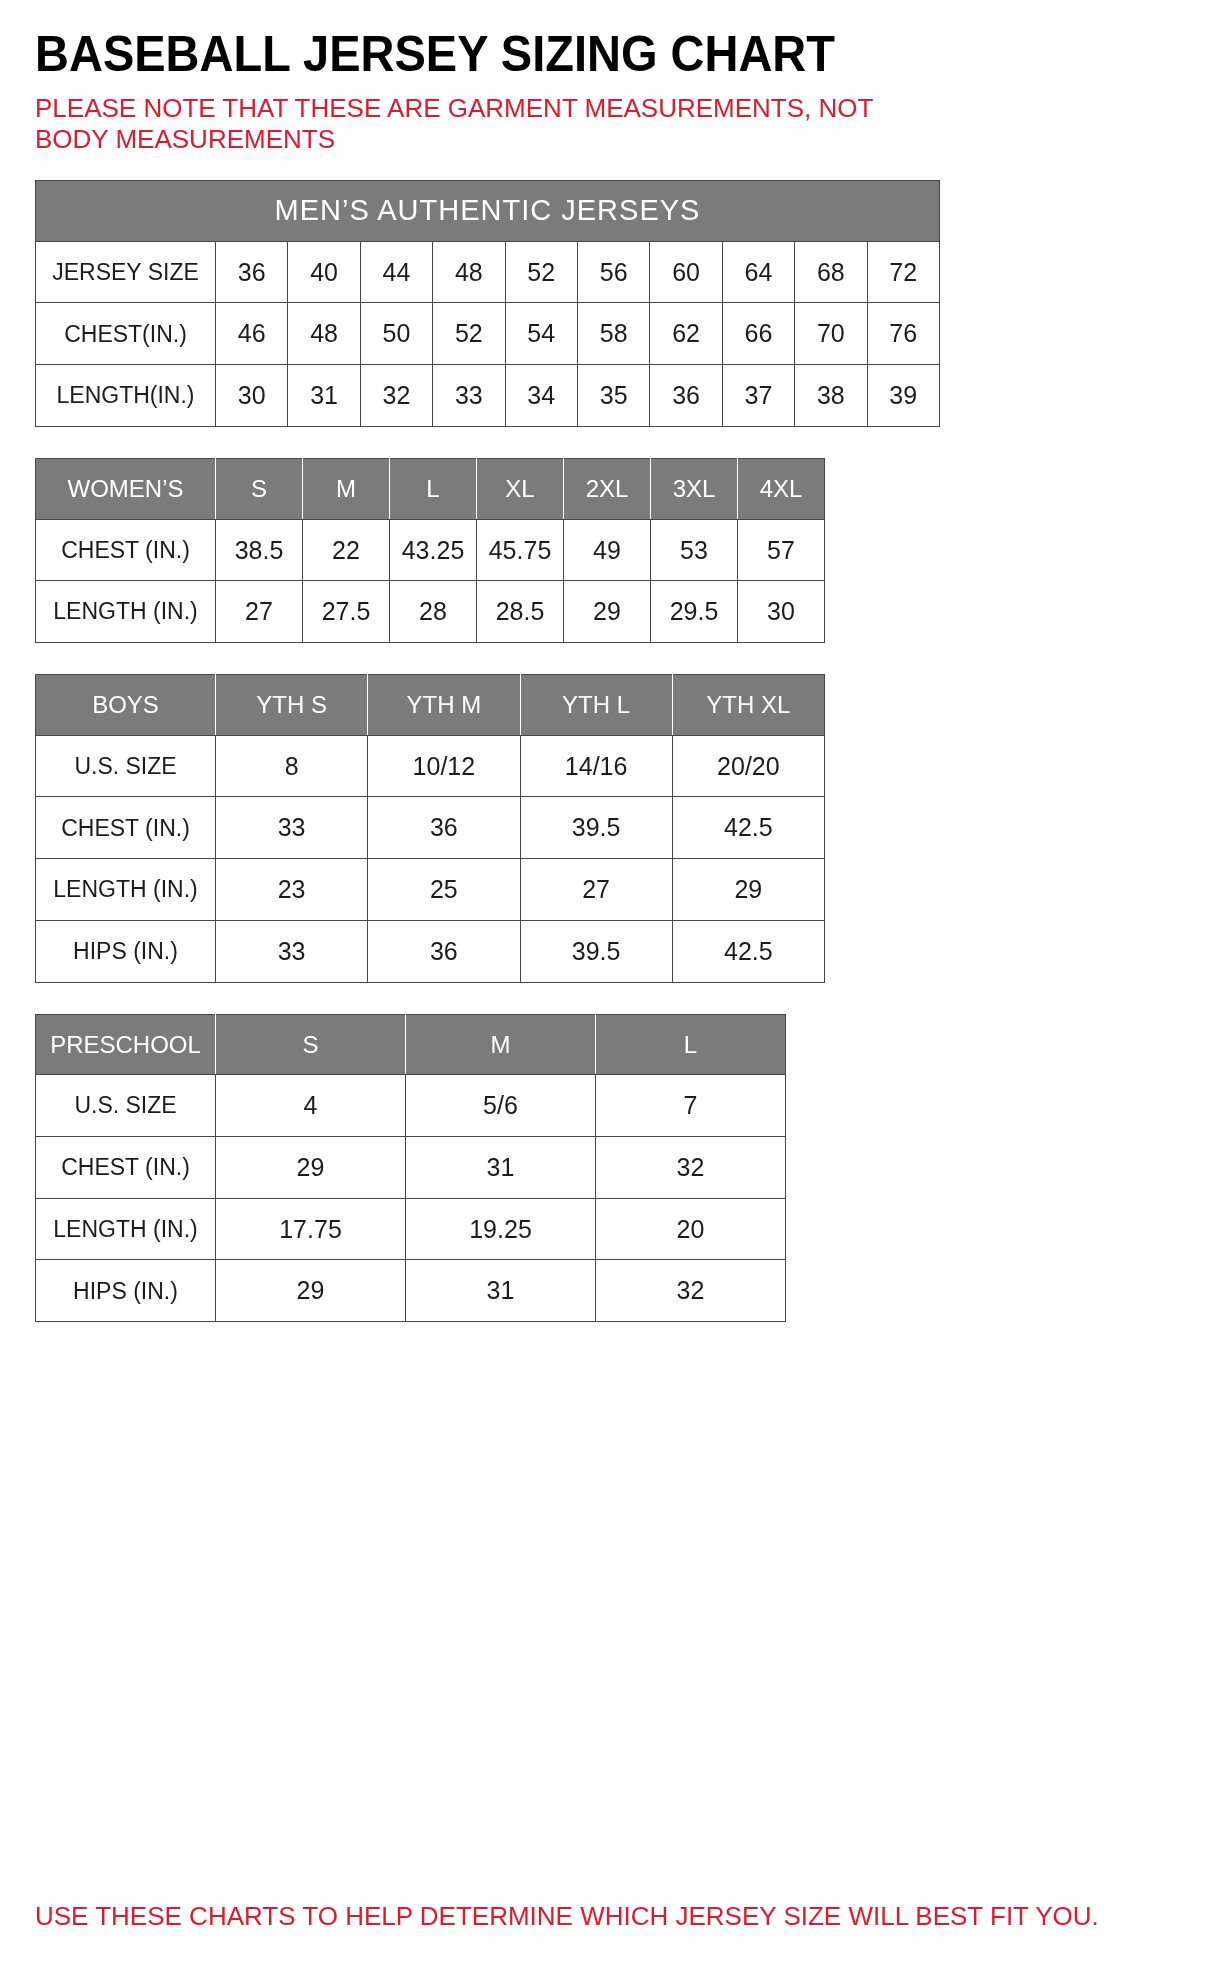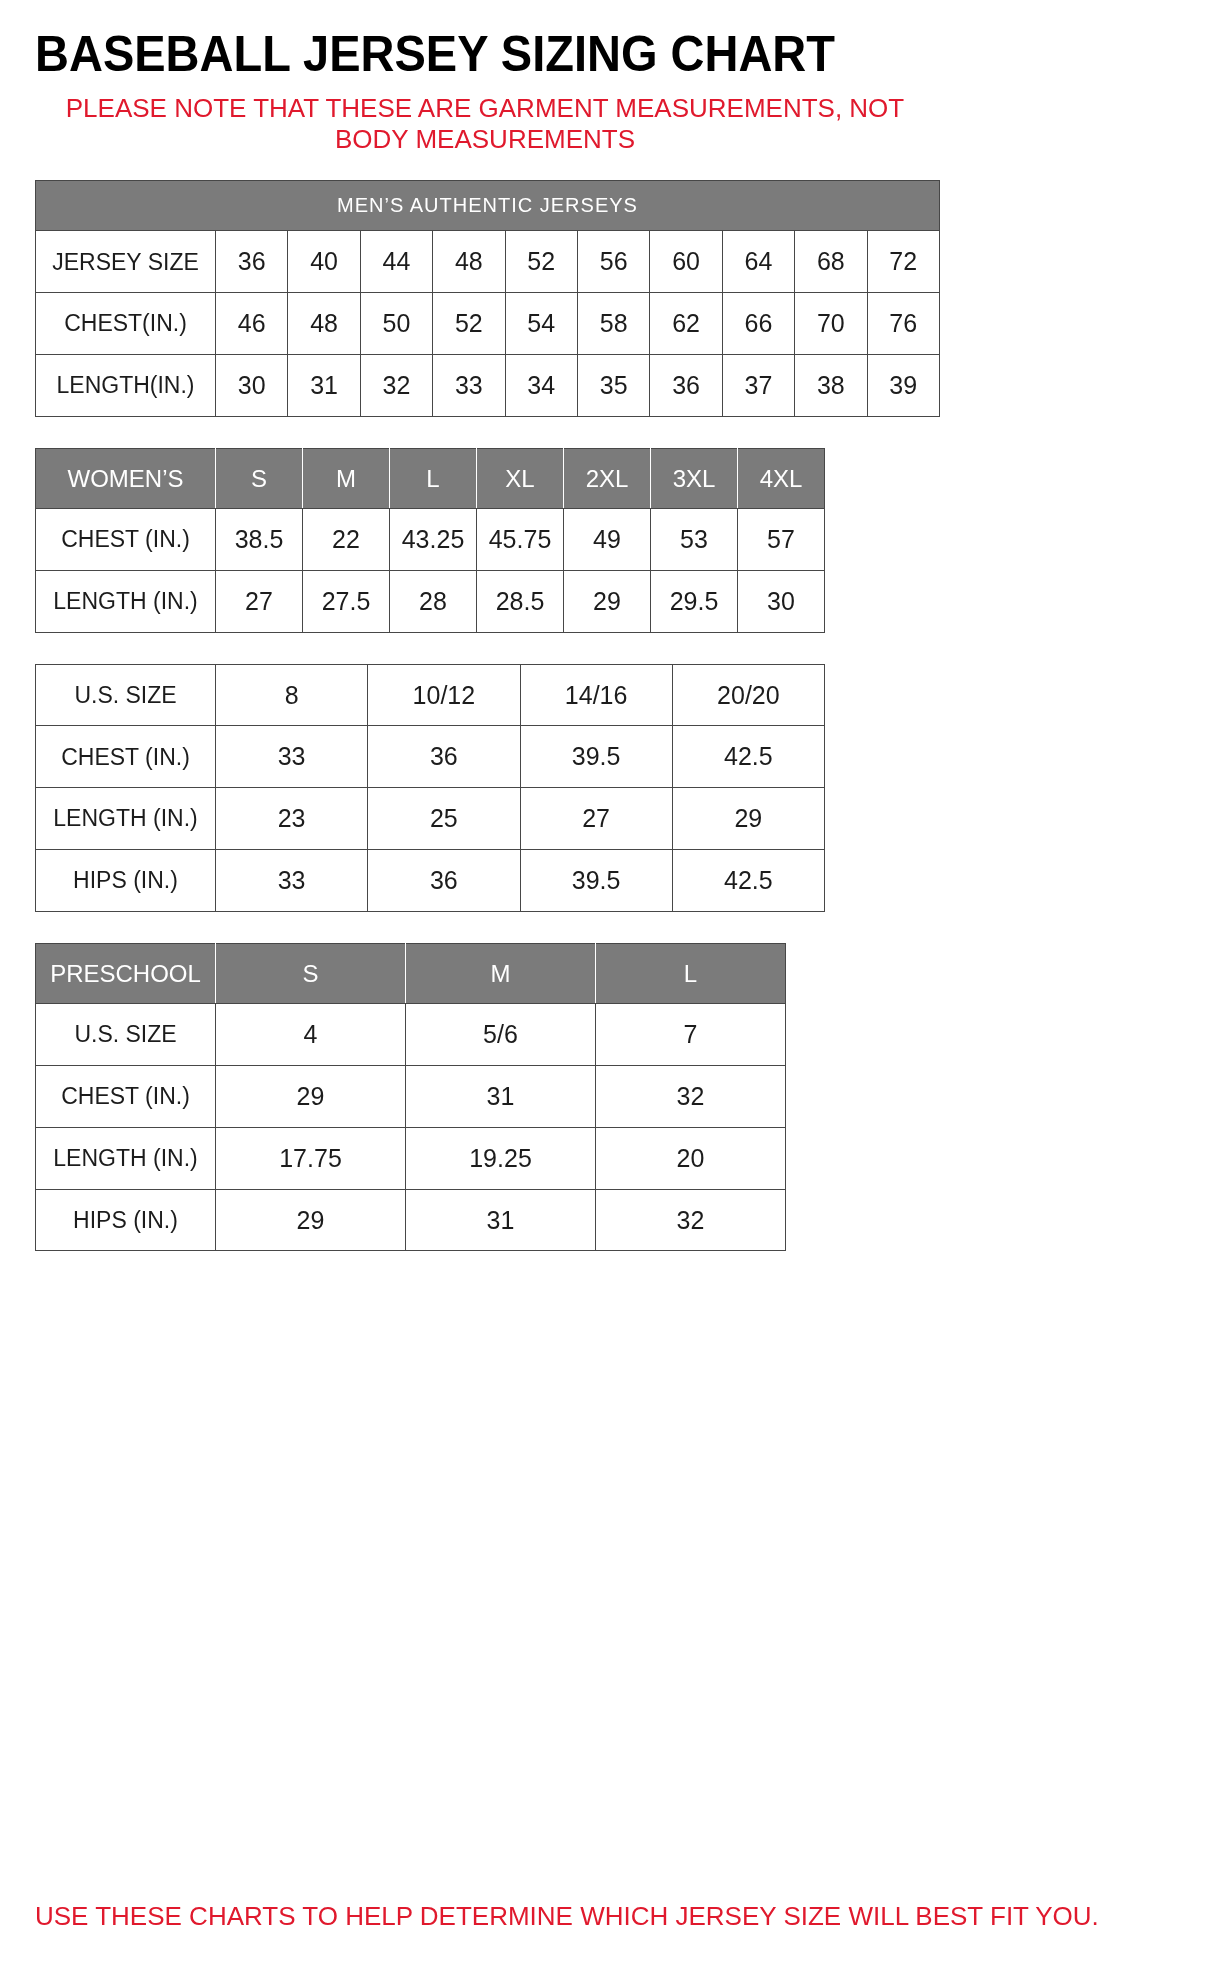--- a/index.html
+++ b/index.html
@@ -28,21 +28,20 @@
     color:#000000;
     transform:scale(1,1.06);
     transform-origin:left top;
   }
   .note{
     color:var(--red);
     font-size:26px;
     line-height:1.18;
     width:900px;
     margin:0 0 26px 0;
-    text-align:center;
   }
   .footer-note{
     position:absolute;
     left:35px;
     bottom:16px;
     color:var(--red);
     font-size:26px;
     line-height:1.15;
     width:1150px;
   }
@@ -62,21 +61,21 @@
     border:1px solid var(--border);
     text-align:center;
     vertical-align:middle;
     font-weight:normal;
     line-height:1.15;
     padding:16px 4px;
   }
   th.banner{
     background:var(--gray);
     color:#ffffff;
-    font-size:20px;
+    font-size:29px;
     letter-spacing:1px;
     padding:13px 0;
   }
   th.head{
     background:var(--gray);
     color:#ffffff;
     font-size:24px;
     border-right-color:#ffffff;
     margin-top:32px;
   }
@@ -191,20 +190,27 @@
       </tbody>
   </table>
 
   <table class="size-table boys">
     <colgroup>
         <col class="labelcol">
         <col span="4">
       </colgroup>
     <tbody>
         <tr>
+          <th class="head">BOYS</th>
+          <th class="head">YTH S</th>
+          <th class="head">YTH M</th>
+          <th class="head">YTH L</th>
+          <th class="head">YTH XL</th>
+        </tr>
+        <tr>
           <th class="rowlabel">U.S. SIZE</th>
           <td class="val">8</td>
           <td class="val">10/12</td>
           <td class="val">14/16</td>
           <td class="val">20/20</td>
         </tr>
         <tr>
           <th class="rowlabel">CHEST (IN.)</th>
           <td class="val">33</td>
           <td class="val">36</td>

